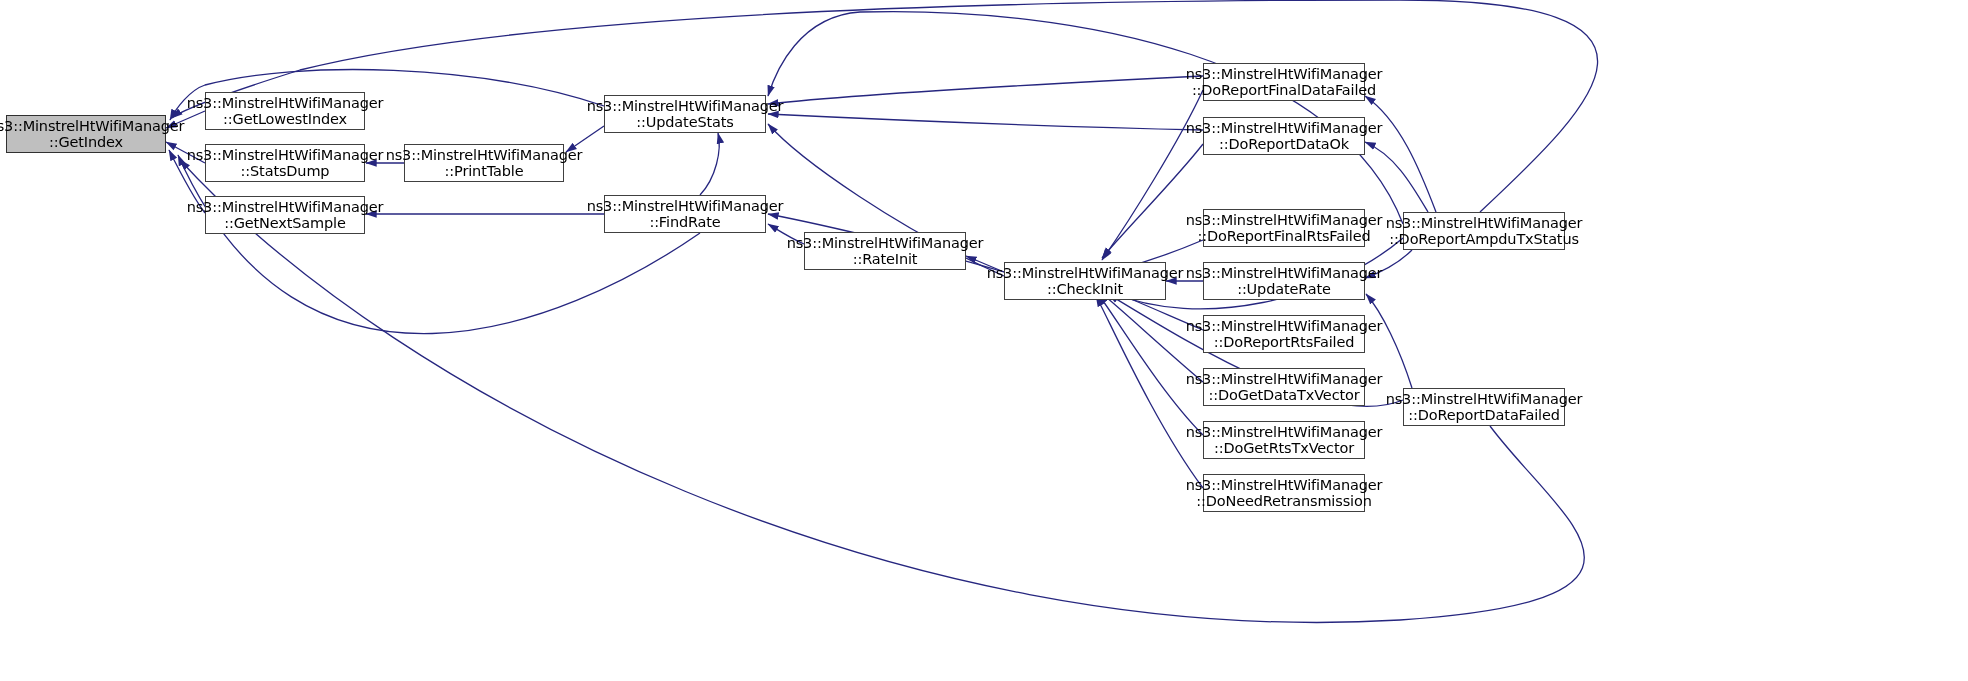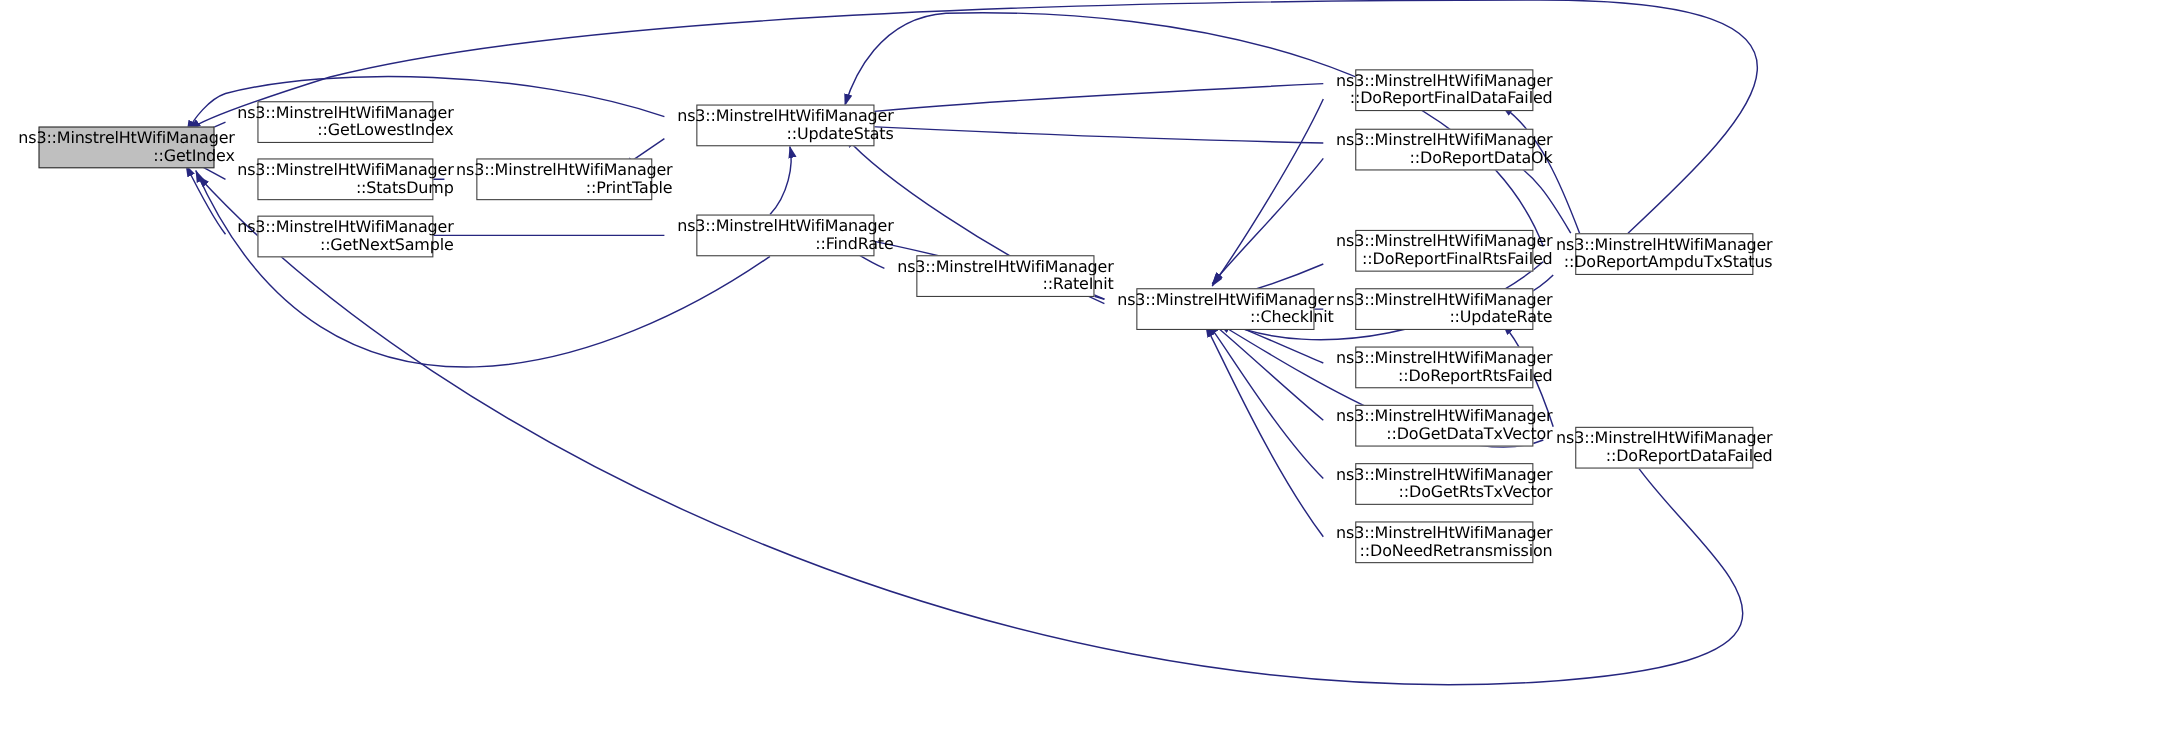--- a/index.html
+++ b/index.html
@@ -3,22 +3,22 @@
 <meta charset="utf-8">
 <title>Caller graph</title>
 <style>
   html,body{margin:0;padding:0;background:#ffffff;}
   #canvas{position:relative;width:1968px;height:681px;background:#ffffff;
           font-family:"DejaVu Sans","Liberation Sans",sans-serif;
           overflow:hidden;}
   #edges{position:absolute;left:0;top:0;width:1968px;height:681px;pointer-events:none;}
   .node{position:absolute;box-sizing:border-box;border:1px solid #404040;
         background:#ffffff;display:flex;align-items:center;justify-content:center;
-        text-align:right;line-height:1.12;color:#000000;
-        font-size:14.5px;letter-spacing:-0.15px;white-space:pre-line;margin-left:29px;}
+        text-align:center;line-height:1.12;color:#000000;
+        font-size:14.5px;letter-spacing:-0.15px;white-space:pre-line;}
   .node.root{background:#bfbfbf;border:1px solid #303030;}
   .node span{display:block;padding:0 3px;}
 </style>
 </head>
 <body>
 
 <div id="canvas" style="background: rgb(255, 255, 255);">
   <svg id="edges" viewBox="0 0 1968 681" xmlns="http://www.w3.org/2000/svg">
       <defs>
         <marker id="arrow" markerWidth="9" markerHeight="9" refX="8.2" refY="3.1" orient="auto" markerUnits="strokeWidth">

